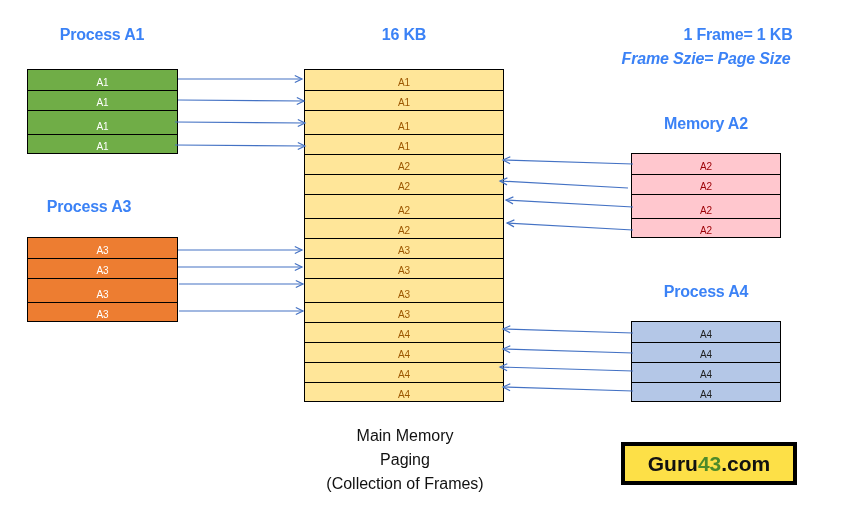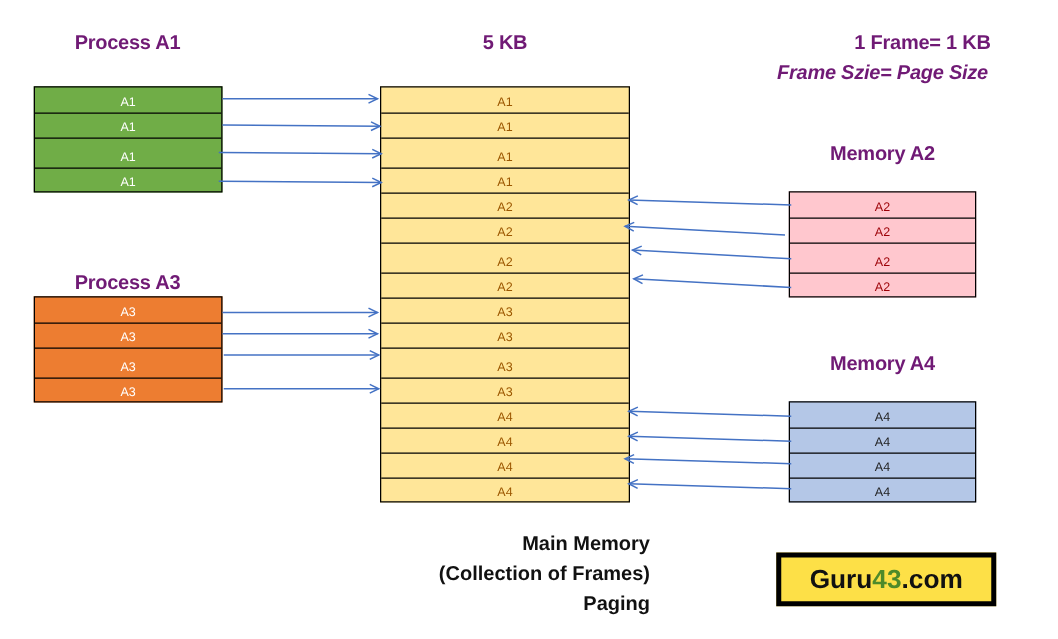--- a/index.html
+++ b/index.html
@@ -1,42 +1,42 @@
 <!DOCTYPE html>
 <html><head>
   <meta charset="utf-8">
   <style>
     html, body { margin: 0; padding: 0; background: #ffffff; }
     body { width: 846px; height: 511px; position: relative; overflow: hidden;
            font-family: "Liberation Sans", sans-serif; }
-    .title { position: absolute; font-weight: bold; font-size: 16px; color: #701a75;
+    .title { position: absolute; font-weight: bold; font-size: 16px; color: #3b82f6;
              text-align: center; white-space: nowrap; letter-spacing: -0.2px; }
     .block { position: absolute; box-sizing: border-box; border: 1px solid #000; }
     .cell { position: absolute; left: 0; right: 0; box-sizing: border-box;
             border-top: 1px solid #000; text-align: center; font-size: 10px;
             display: flex; align-items: flex-end; justify-content: center; padding-bottom: 2px; }
     .cell.first { border-top: none; }
     svg#arrows { position: absolute; left: 0; top: 0; pointer-events: none; }
     .logo { position: absolute; left: 621px; top: 442px; width: 176px; height: 43px;
             box-sizing: border-box; border: 4px solid #000; background: #fde047;
             display: flex; align-items: center; justify-content: center;
             font-weight: bold; font-size: 21px; color: #111; }
     .caption { position: absolute; left: 290px; top: 424px; width: 230px;
-               text-align: right; font-weight: bold; font-size: 16px; line-height: 24px; color: #111; }
+               text-align: center; font-weight: normal; font-size: 16px; line-height: 24px; color: #111; }
   </style>
 </head>
 <body>
 
 <div class="title" style="left:27px;top:26px;width:150px;">Process A1</div>
-<div class="title" style="left:304px;top:26px;width:200px;">5 KB</div>
+<div class="title" style="left:304px;top:26px;width:200px;">16 KB</div>
 <div class="title" style="left:638px;top:26px;width:200px;">1 Frame= 1 KB</div>
 <div class="title" style="left:606px;top:50px;width:200px;font-style:italic;">Frame Szie= Page Size</div>
 <div class="title" style="left:631px;top:115px;width:150px;">Memory A2</div>
-<div class="title" style="left:27px;top:198px;width:150px;margin-top:20px;">Process A3</div>
-<div class="title" style="left:631px;top:283px;width:150px;">Memory A4</div>
+<div class="title" style="left:14px;top:198px;width:150px;">Process A3</div>
+<div class="title" style="left:631px;top:283px;width:150px;">Process A4</div>
 
 <div class="block" id="blk-a1" style="left: 27px; top: 69px; width: 151px; height: 85px; background: rgb(112, 173, 71);">
     <div class="cell first" style="top: 0px; height: 20px; color: rgb(255, 255, 255);">A1</div>
     <div class="cell" style="top: 20px; height: 20px; color: rgb(255, 255, 255);">A1</div>
     <div class="cell" style="top: 40px; height: 24px; color: rgb(255, 255, 255);">A1</div>
     <div class="cell" style="top: 64px; height: 20px; color: rgb(255, 255, 255);">A1</div>
   </div>
 
 <div class="block" id="blk-a3" style="left: 27px; top: 237px; width: 151px; height: 85px; background: rgb(237, 125, 49);">
     <div class="cell first" style="top: 0px; height: 20px; color: rgb(255, 255, 255);">A3</div>
@@ -140,21 +140,21 @@
       <polyline points="507.30492721196794,363.73839940706256 500,367 507.0957150853558,370.69470261691714" fill="none" stroke="#4472c4" stroke-width="1.2"></polyline>
     </g>
     <g>
       <line x1="633" y1="391" x2="503" y2="387" stroke="#4472c4" stroke-width="1.2"></line>
       <polyline points="510.30718705284676,383.7434654347437 503,387 510.09315146916515,390.69962190439514" fill="none" stroke="#4472c4" stroke-width="1.2"></polyline>
     </g>
   </svg>
 
 <div class="caption">
   <div>Main Memory</div>
+  <div>Paging</div>
   <div>(Collection of Frames)</div>
-  <div>Paging</div>
 </div>
 
 <div class="logo">
   <span>Guru</span>
     <span id="logo-accent" style="color: rgb(78, 138, 42);">43</span>
     <span>.com</span>
 </div>
 
 </body></html>

